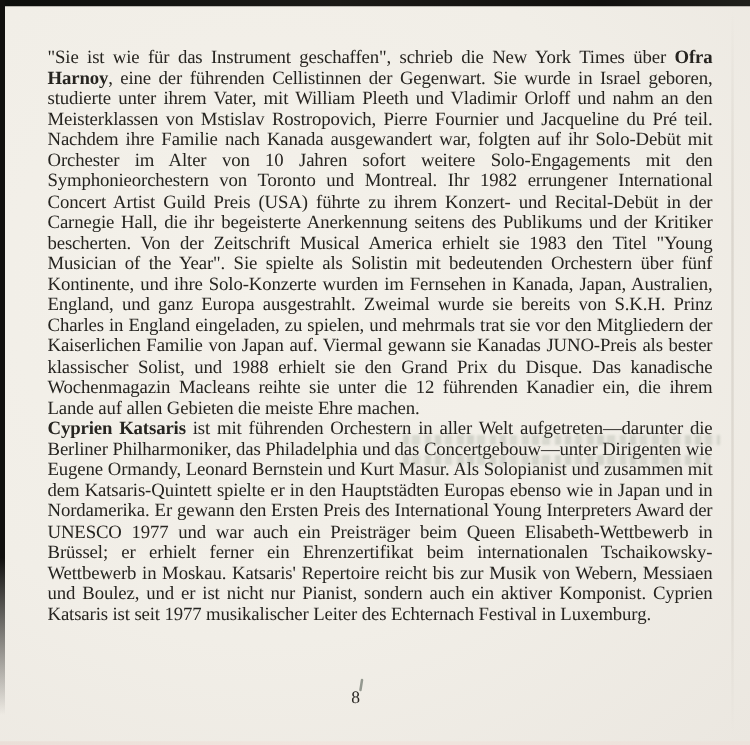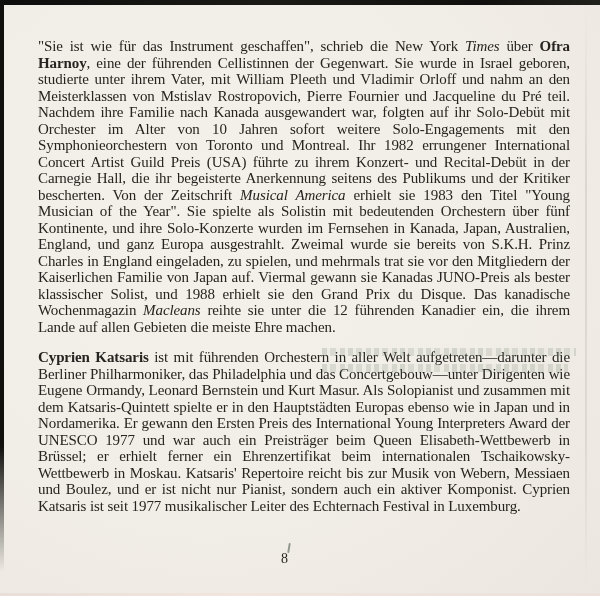--- a/index.html
+++ b/index.html
@@ -28,23 +28,23 @@
   .edge-bottom{
     position:absolute;left:0;right:0;bottom:0;height:3px;
     background:linear-gradient(to right,#eadfd8,#f1e5de 40%,#ece2db);
   }
   .content{
     position:absolute;left:38px;right:30px;top:38px;
     font-size:15px;line-height:16.5px;letter-spacing:-0.1px;
     text-align:justify;
   }
   .para{margin:0;}
-  .para + .para{margin-top:14px;}
+  .para + .para{margin-top:0;}
   .seg-bold{font-weight:bold;}
-  .seg-italic{font-style:italic;}
+  .seg-italic{}
   .pagenum{
     position:absolute;left:281px;top:551px;
     font-size:14px;color:#2a2824;
   }
   
   .ghost{
     position:absolute;left:322px;top:345px;width:254px;height:34px;
     filter:blur(0.7px);opacity:0.5;pointer-events:none;
   }
   .ghost::before,.ghost::after{

